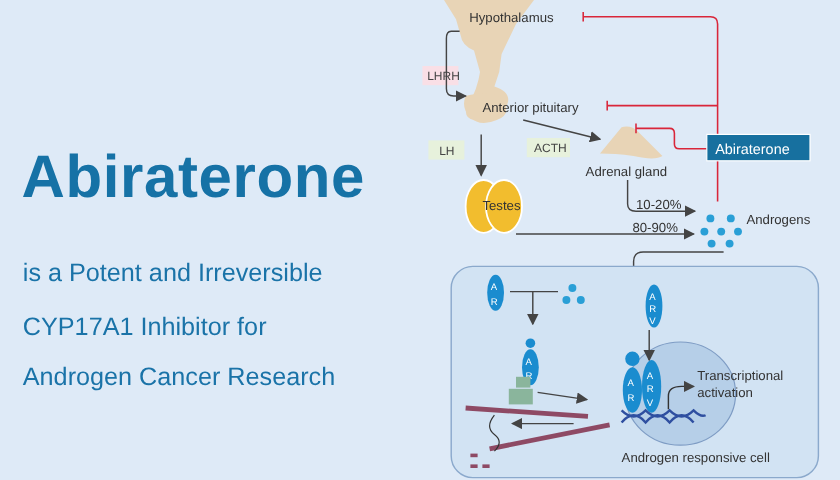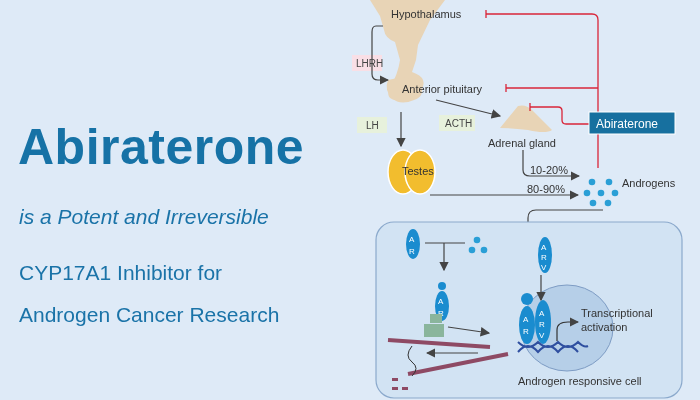--- a/index.html
+++ b/index.html
@@ -1,19 +1,19 @@
 <!DOCTYPE html>
 <html><head>
 <meta charset="utf-8">
 <style>
   html, body { margin:0; padding:0; }
   body { width:700px; height:400px; background:#deeaf7; position:relative; overflow:hidden; font-family:"Liberation Sans", sans-serif; }
   #title { position:absolute; left:18px; top:118px; font-size:50px; font-weight:bold; color:#1672a6; letter-spacing:0.5px; margin:0; }
   .sub { position:absolute; left:19px; font-size:21px; color:#1a73a8; margin:0; }
-  #sub1 { top:205px;font-style:italic; } #sub2 { top:261px; } #sub3 { top:303px; }
+  #sub1 { top:216px; } #sub2 { top:261px; } #sub3 { top:303px; }
   svg#diagram { position:absolute; left:0; top:0; }
   svg text { font-family:"Liberation Sans", sans-serif; }
 </style>
 </head>
 <body>
 
 <h1 id="title">Abiraterone</h1>
 <p id="sub1" class="sub">is a Potent and Irreversible</p>
 <p id="sub2" class="sub">CYP17A1 Inhibitor for</p>
 <p id="sub3" class="sub">Androgen Cancer Research</p>

